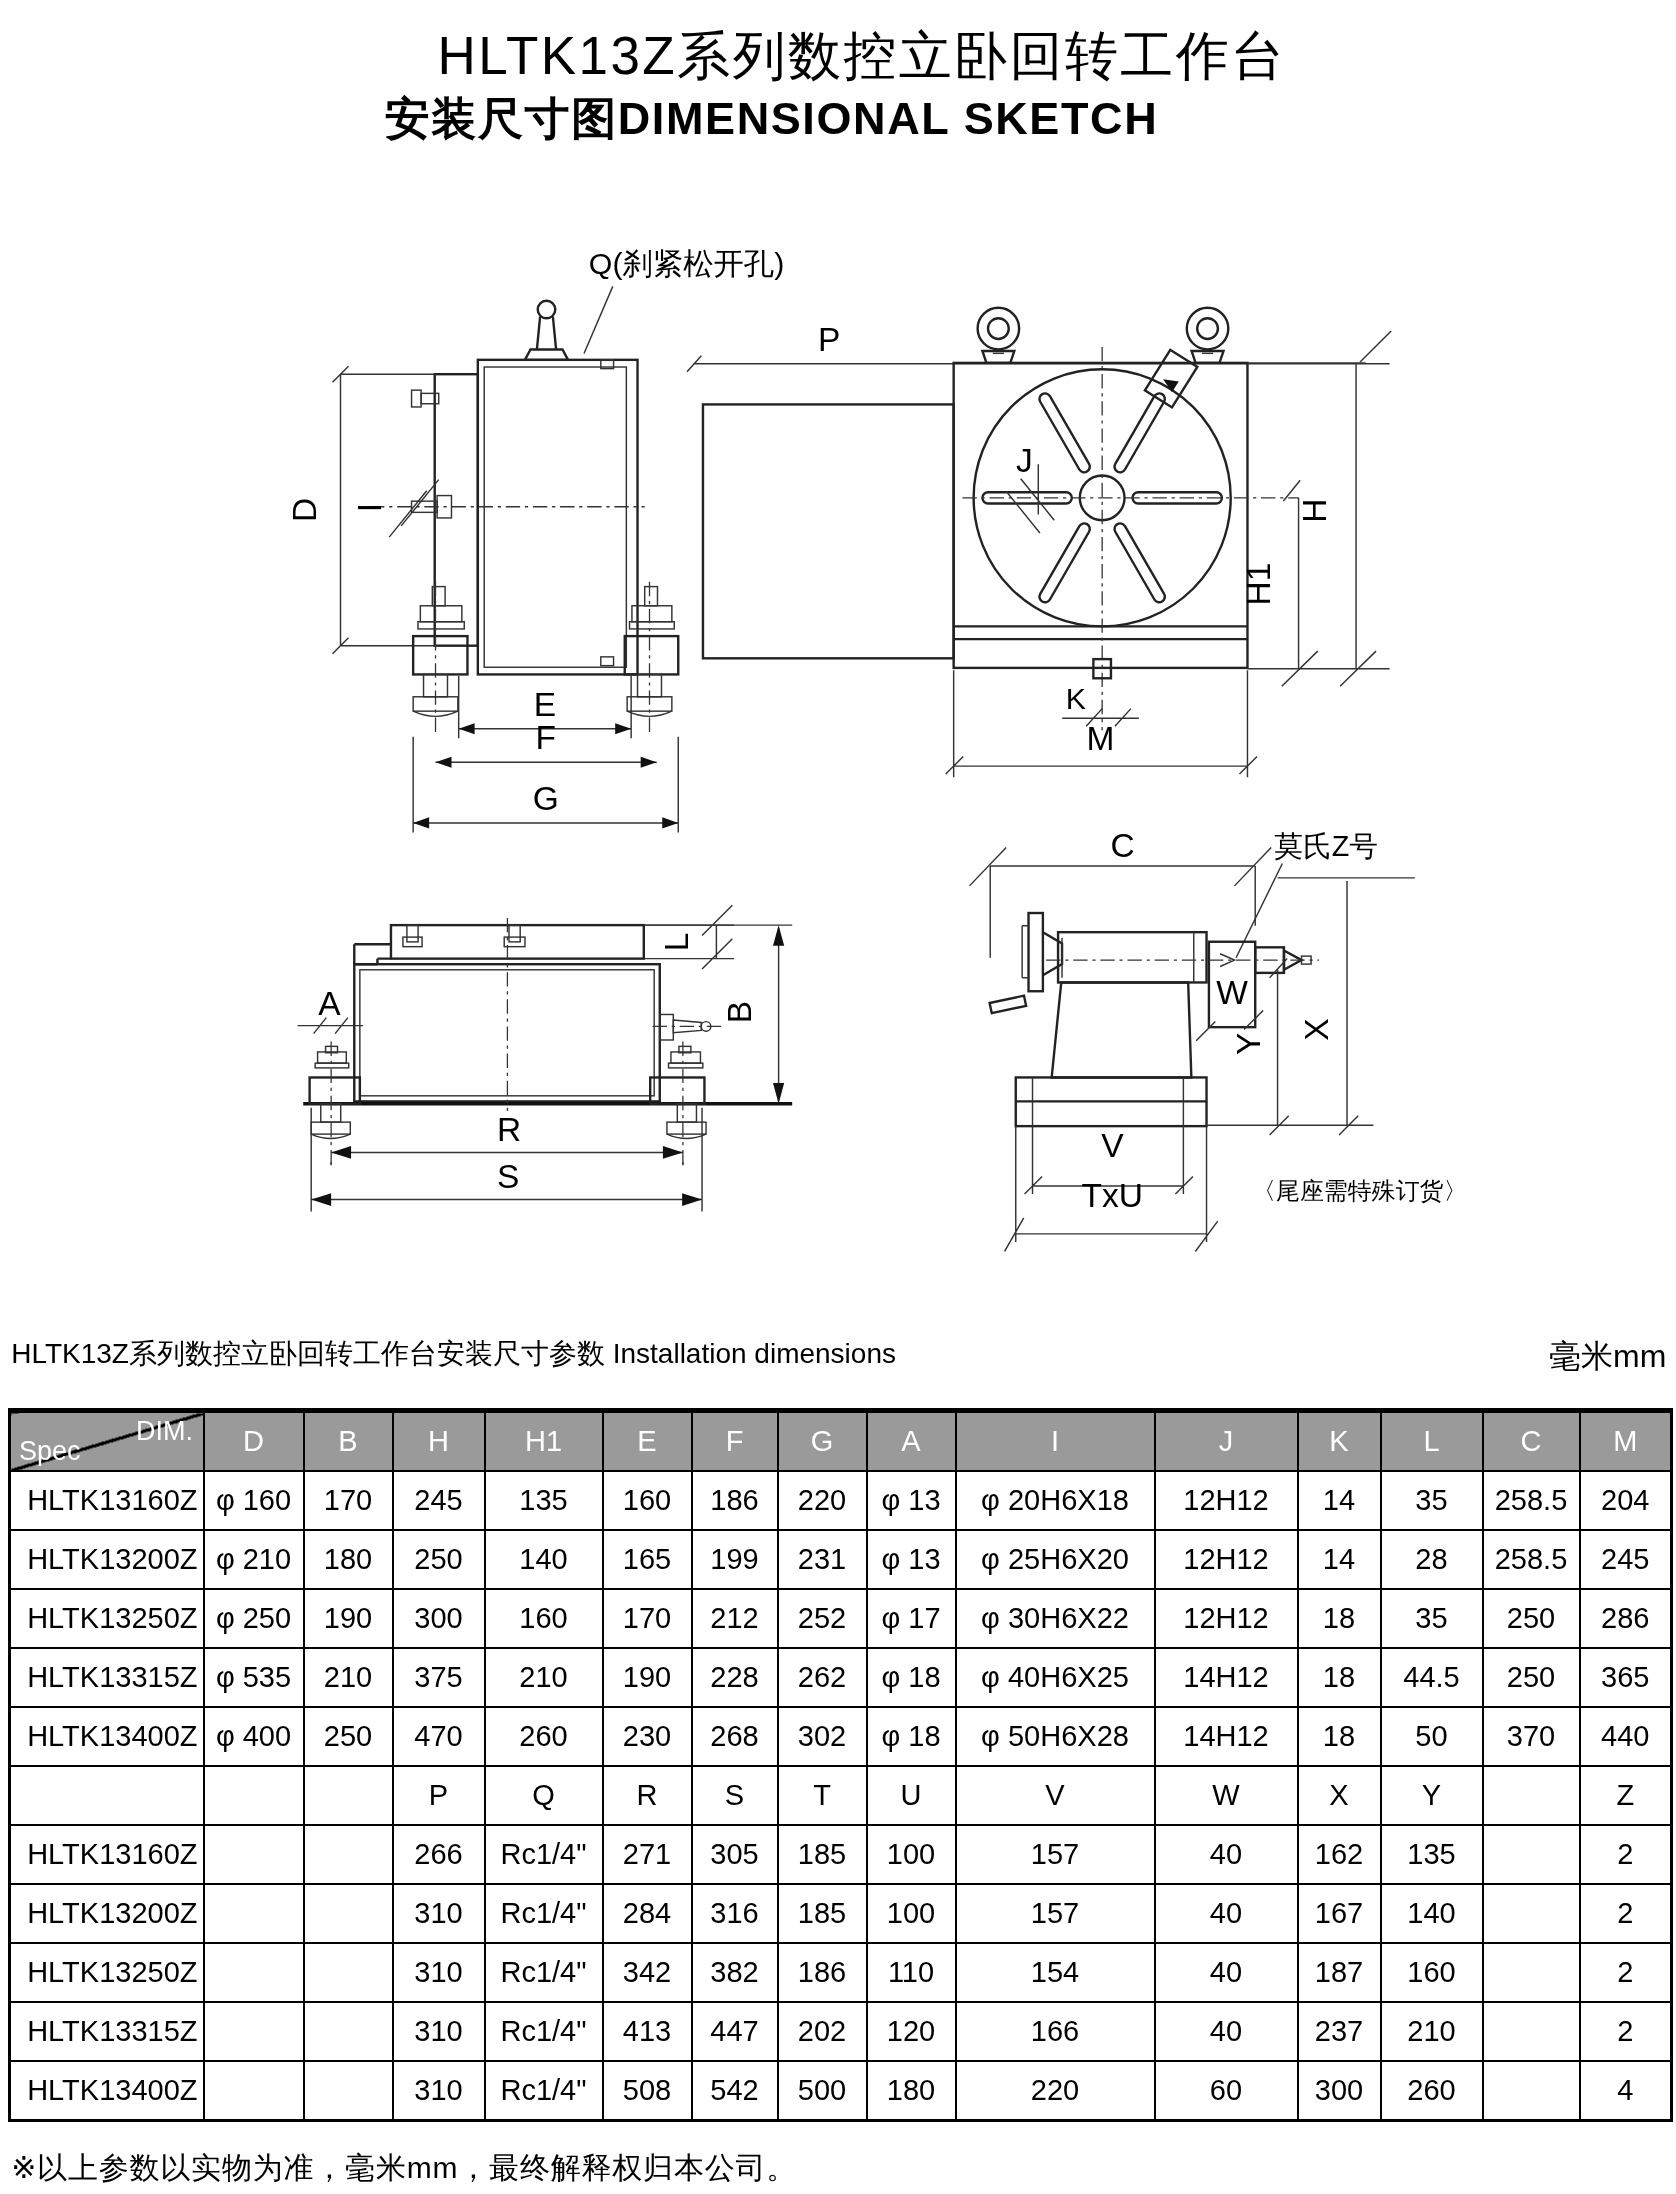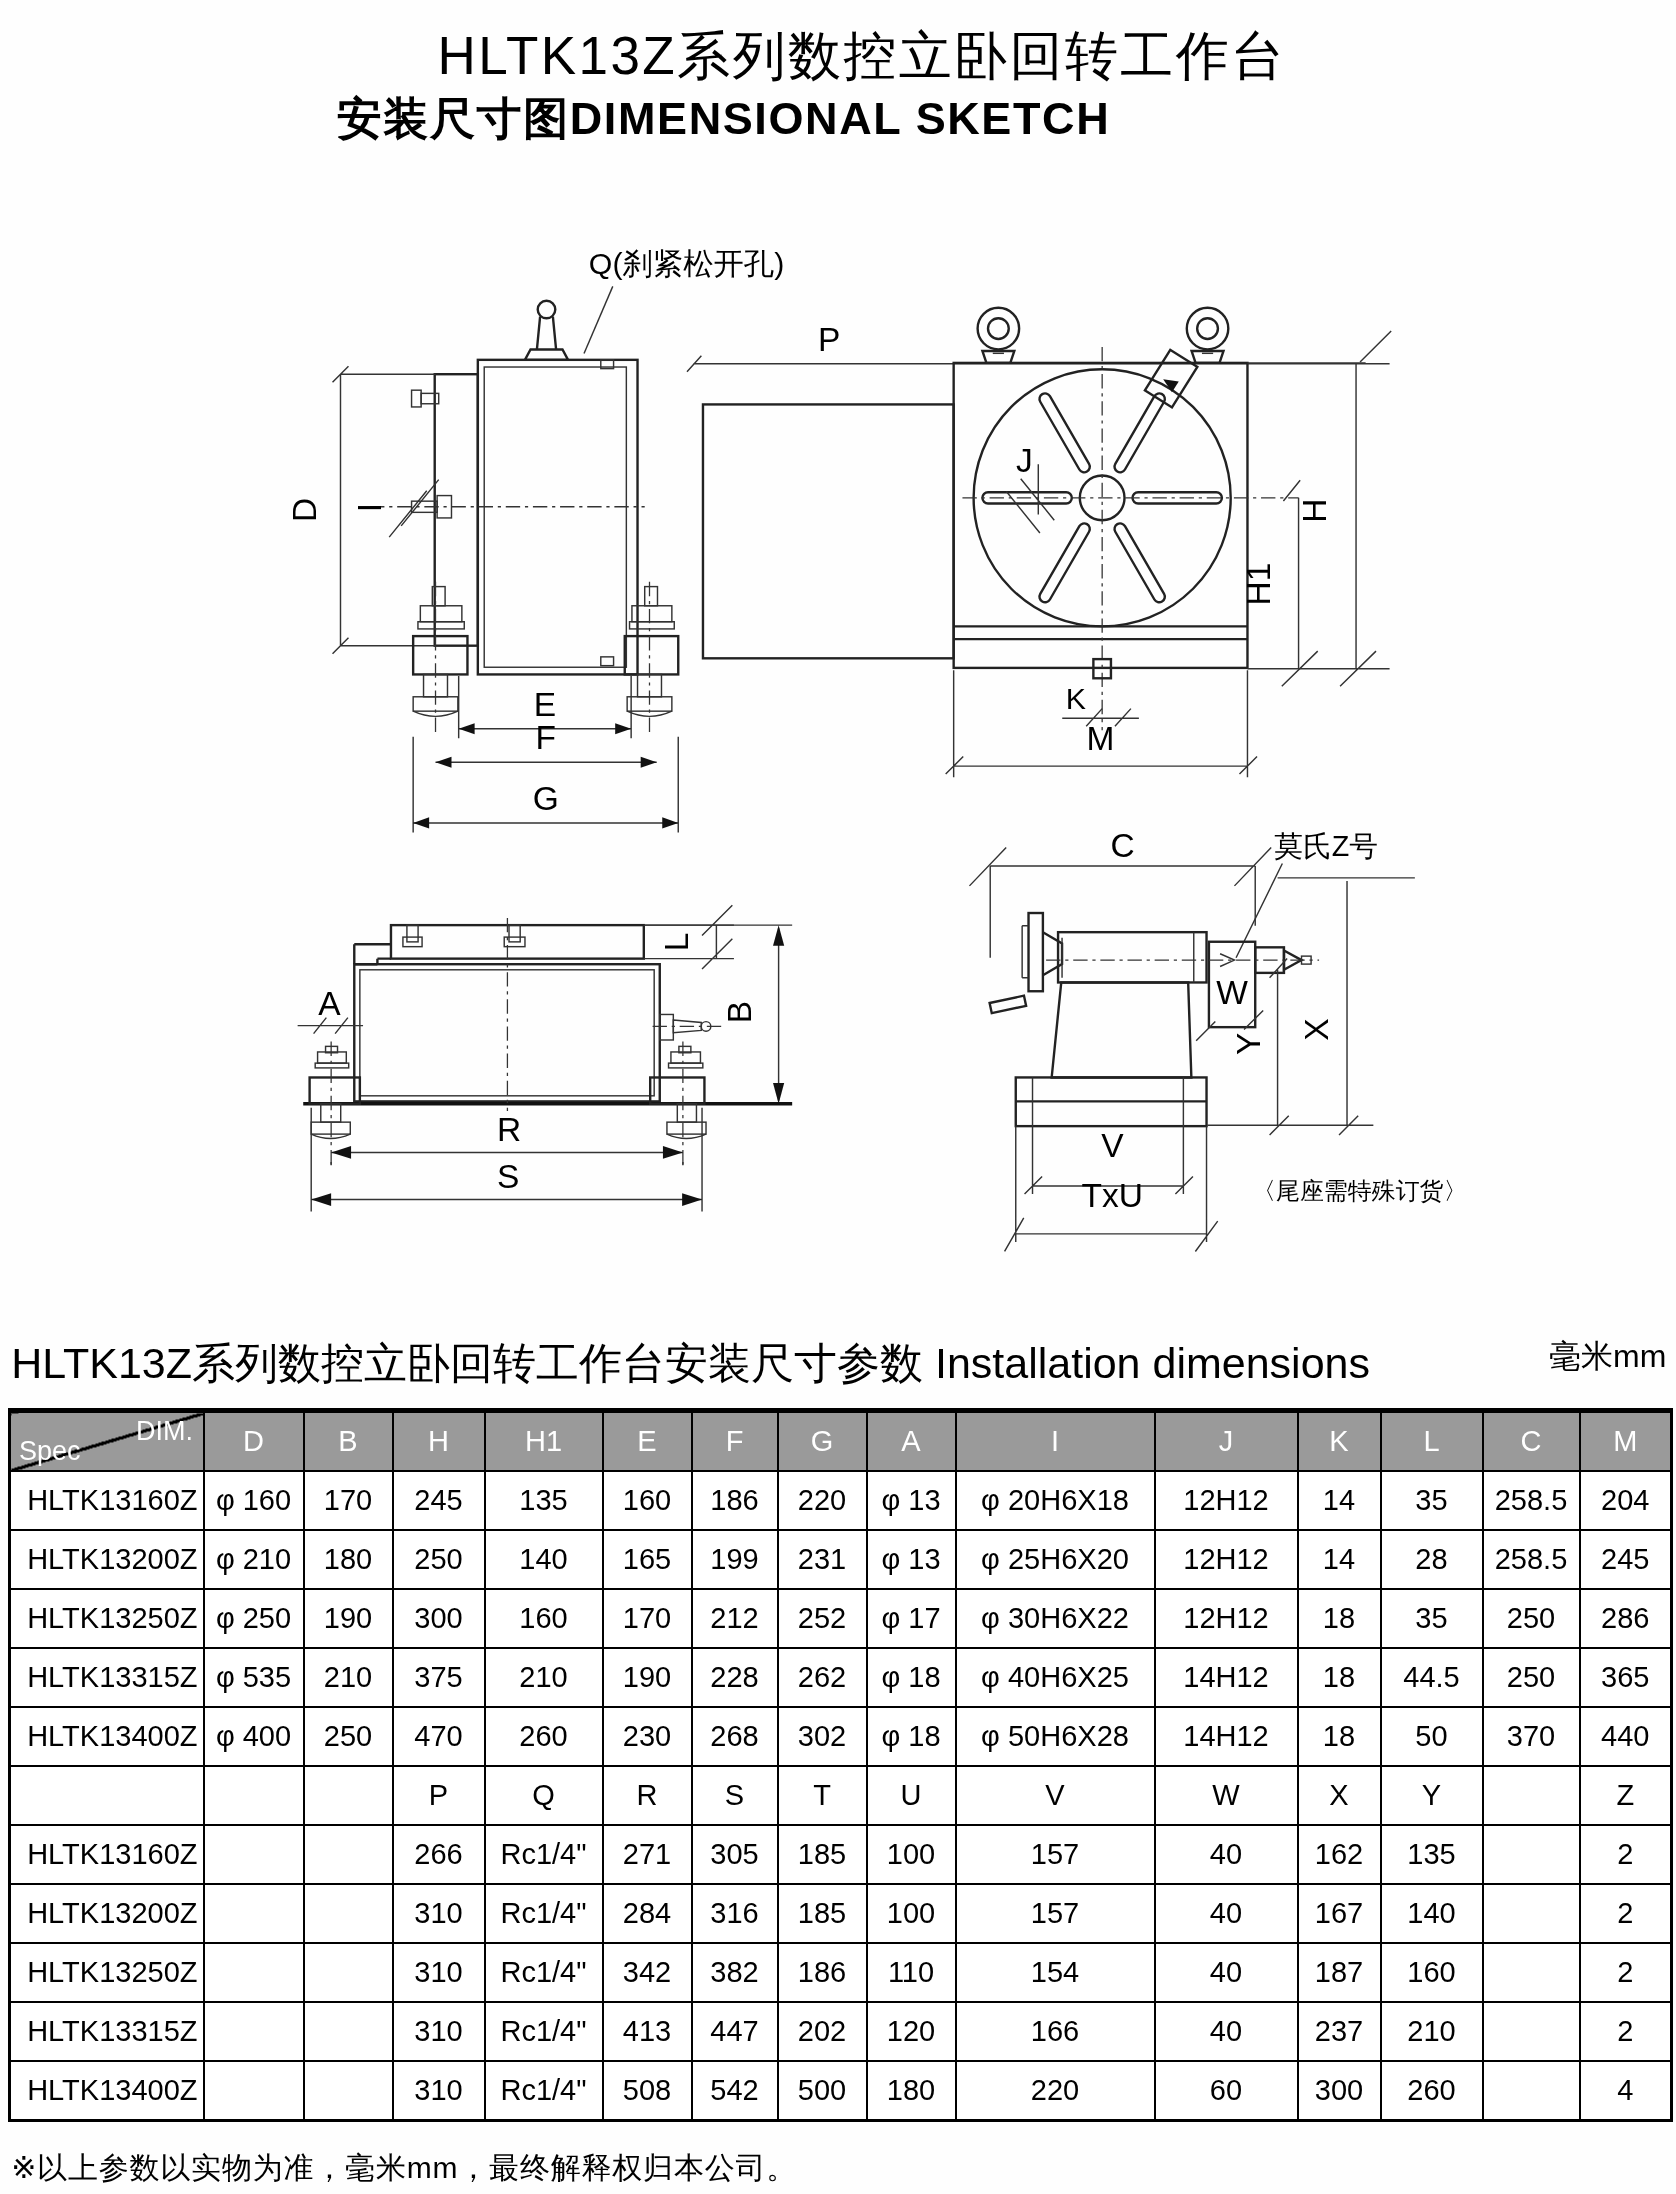--- a/index.html
+++ b/index.html
@@ -2,32 +2,32 @@
 <html style="font-size:12.8px"><head>
 <meta charset="utf-8">
 <style>
   html,body{margin:0;padding:0;}
   body{
     width:1676px;height:2194px;position:relative;background:#fefefe;
     font-family:"Liberation Sans","DejaVu Sans",sans-serif;color:#000;overflow:hidden;
   }
   .abs{position:absolute;}
   #doc-title{top:21px;left:0;width:1676px;text-align:center;font-size:53px;font-weight:normal;letter-spacing:2.4px;padding-left:24px;}
-  #doc-subtitle{top:89px;left:0;width:1447px;text-align:center;font-size:45px;font-weight:bold;letter-spacing:1.6px;}
+  #doc-subtitle{top:89px;left:0;width:1447px;text-align:center;font-size:45px;font-weight:bold;letter-spacing:1.6px;padding-left:48px;}
   svg{overflow:visible;}
   svg text{fill:#000;font-family:"Liberation Sans","DejaVu Sans",sans-serif;}
   .lbl{font-size:42px;}
   .lbl-s{font-size:38px;}
   .ln{stroke:#222;stroke-width:3;fill:none;}
   .thn{stroke:#333;stroke-width:1.8;fill:none;}
   .thk{stroke:#111;stroke-width:4.5;fill:none;}
   .cl{stroke:#333;stroke-width:1.6;fill:none;stroke-dasharray:18 6 4 6;}
   .arr{fill:#111;stroke:none;}
   
-  #caption-left{top:1335px;left:11.2px;font-size:43px;}
+  #caption-left{top:1335px;left:11.2px;font-size:28px;}
   #caption-unit{top:1335px;right:9.6px;font-size:32px;}
   
   #dim-table{top:1408px;left:8px;}
   table{border-collapse:collapse;table-layout:fixed;width:1660px;background:#fff;}
   td,th{border:2px solid #000;height:57px;text-align:center;font-size:29px;font-weight:normal;
         padding:0;overflow:hidden;white-space:nowrap;}
   table{border:3.2px solid #000;border-top:5.6px solid #000;}
   thead th{background:#9a9a9a;color:#fff;font-weight:normal;}
   td.spec{text-align:center;padding-left:11.2px;}
   th.corner{position:relative;background:

